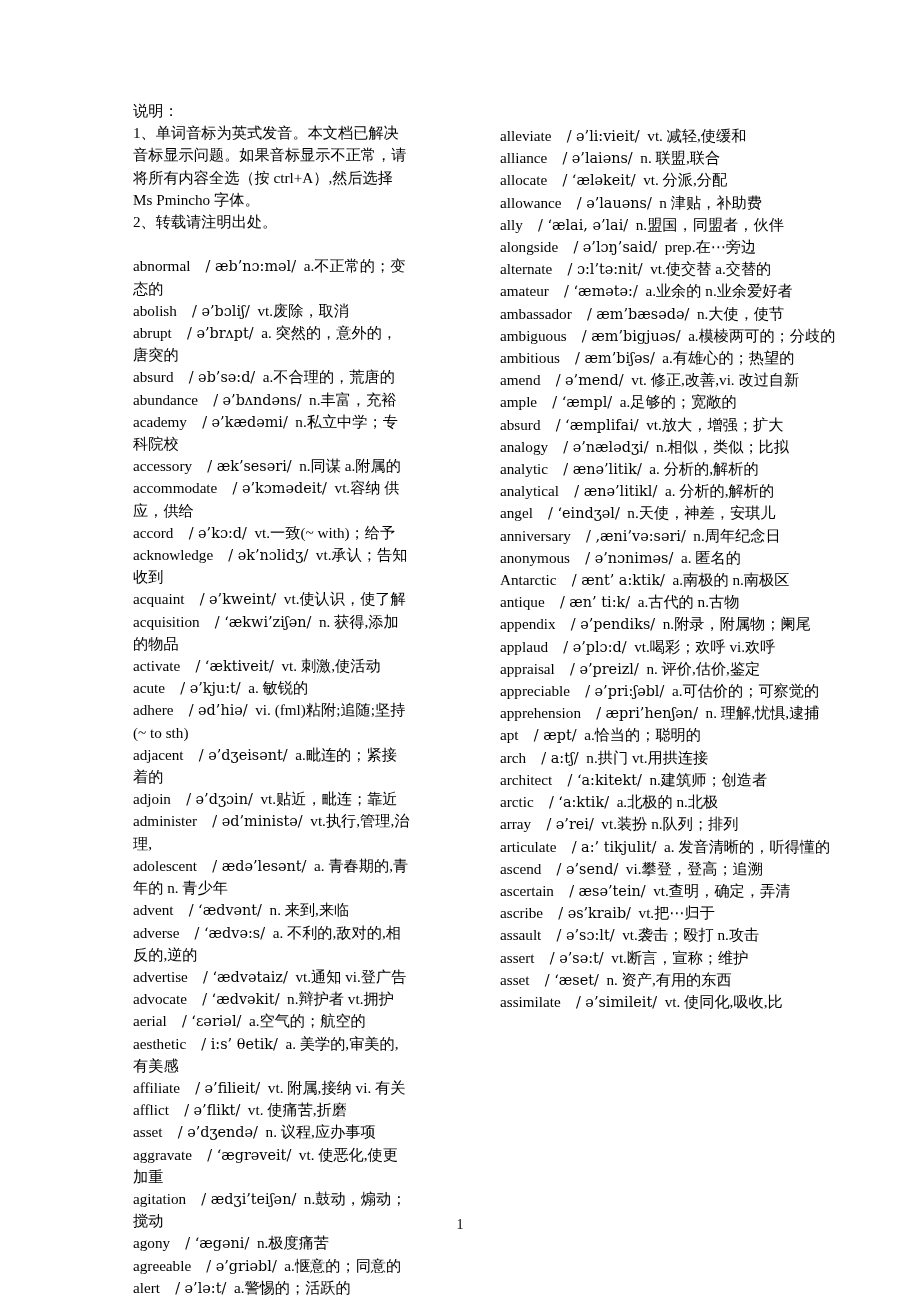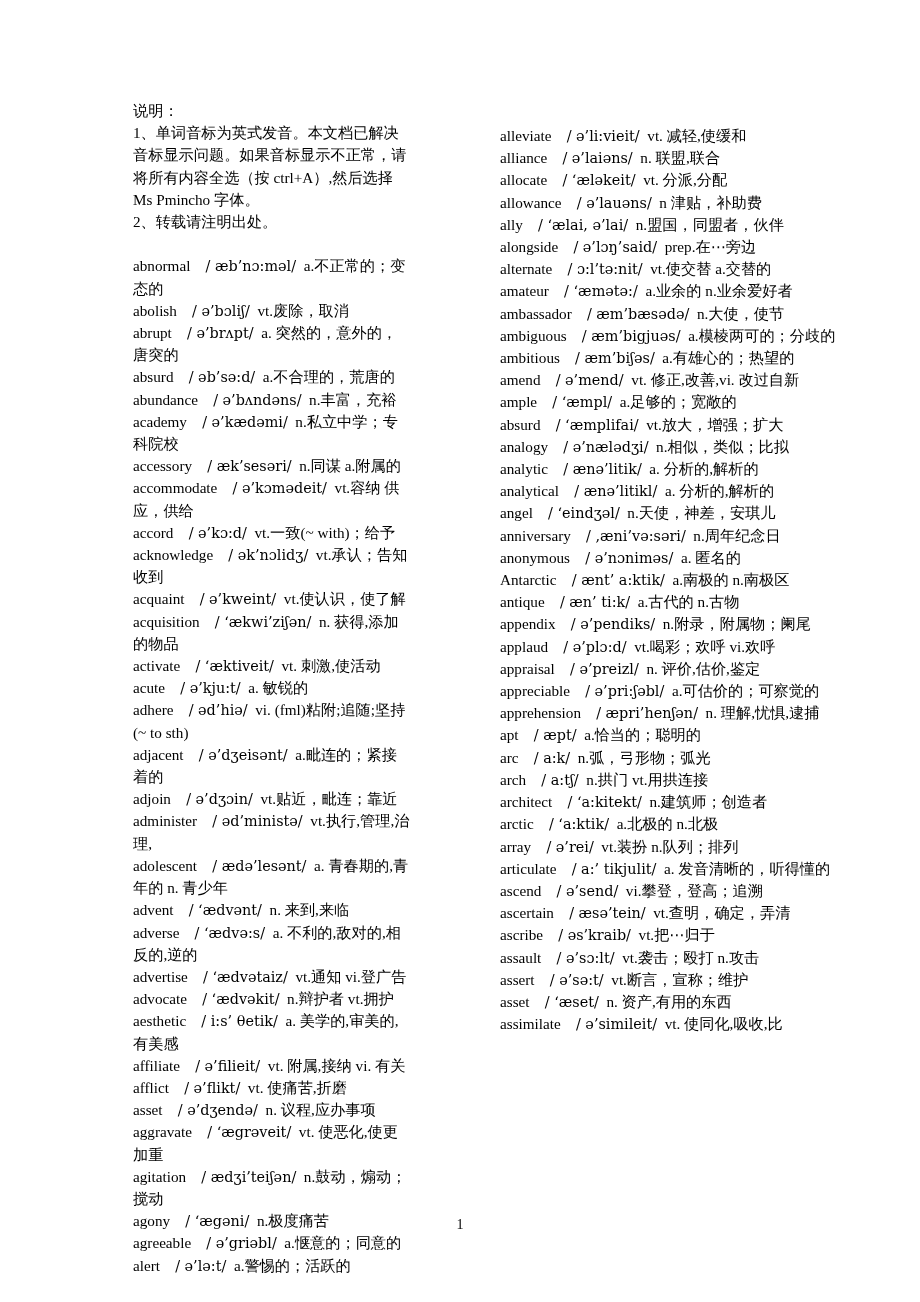--- a/index.html
+++ b/index.html
@@ -111,20 +111,21 @@
           <div class="entry line"><span>acute</span><span>&nbsp;&nbsp;&nbsp;&nbsp;</span><span class="ipa">/ ə’kju:t/</span><span>&nbsp;&nbsp;</span><span>a. 敏锐的</span></div>
           <div class="entry line"><span>adhere</span><span>&nbsp;&nbsp;&nbsp;&nbsp;</span><span class="ipa">/ əd’hiə/</span><span>&nbsp;&nbsp;</span><span>vi. (fml)粘附;追随;坚持(~ to sth)</span></div>
           <div class="entry line"><span>adjacent</span><span>&nbsp;&nbsp;&nbsp;&nbsp;</span><span class="ipa">/ ə’dʒeisənt/</span><span>&nbsp;&nbsp;</span><span>a.毗连的；紧接着的</span></div>
           <div class="entry line"><span>adjoin</span><span>&nbsp;&nbsp;&nbsp;&nbsp;</span><span class="ipa">/ ə’dʒɔin/</span><span>&nbsp;&nbsp;</span><span>vt.贴近，毗连；靠近</span></div>
           <div class="entry line"><span>administer</span><span>&nbsp;&nbsp;&nbsp;&nbsp;</span><span class="ipa">/ əd’ministə/</span><span>&nbsp;&nbsp;</span><span>vt.执行,管理,治理,</span></div>
           <div class="entry line"><span>adolescent</span><span>&nbsp;&nbsp;&nbsp;&nbsp;</span><span class="ipa">/ ædə’lesənt/</span><span>&nbsp;&nbsp;</span><span>a. 青春期的,青年的 n. 青少年</span></div>
           <div class="entry line"><span>advent</span><span>&nbsp;&nbsp;&nbsp;&nbsp;</span><span class="ipa">/ ‘ædvənt/</span><span>&nbsp;&nbsp;</span><span>n. 来到,来临</span></div>
           <div class="entry line"><span>adverse</span><span>&nbsp;&nbsp;&nbsp;&nbsp;</span><span class="ipa">/ ‘ædvə:s/</span><span>&nbsp;&nbsp;</span><span>a. 不利的,敌对的,相反的,逆的</span></div>
           <div class="entry line"><span>advertise</span><span>&nbsp;&nbsp;&nbsp;&nbsp;</span><span class="ipa">/ ‘ædvətaiz/</span><span>&nbsp;&nbsp;</span><span>vt.通知 vi.登广告</span></div>
           <div class="entry line"><span>advocate</span><span>&nbsp;&nbsp;&nbsp;&nbsp;</span><span class="ipa">/ ‘ædvəkit/</span><span>&nbsp;&nbsp;</span><span>n.辩护者 vt.拥护</span></div>
+          <div class="entry line"><span>aerial</span><span>&nbsp;&nbsp;&nbsp;&nbsp;</span><span class="ipa">/ ‘ɛəriəl/</span><span>&nbsp;&nbsp;</span><span>a.空气的；航空的</span></div>
           <div class="entry line"><span>aesthetic</span><span>&nbsp;&nbsp;&nbsp;&nbsp;</span><span class="ipa">/ i:s’ θetik/</span><span>&nbsp;&nbsp;</span><span>a. 美学的,审美的,有美感</span></div>
           <div class="entry line"><span>affiliate</span><span>&nbsp;&nbsp;&nbsp;&nbsp;</span><span class="ipa">/ ə’filieit/</span><span>&nbsp;&nbsp;</span><span>vt. 附属,接纳 vi. 有关</span></div>
           <div class="entry line"><span>afflict</span><span>&nbsp;&nbsp;&nbsp;&nbsp;</span><span class="ipa">/ ə’flikt/</span><span>&nbsp;&nbsp;</span><span>vt. 使痛苦,折磨</span></div>
           <div class="entry line"><span>asset</span><span>&nbsp;&nbsp;&nbsp;&nbsp;</span><span class="ipa">/ ə’dʒendə/</span><span>&nbsp;&nbsp;</span><span>n. 议程,应办事项</span></div>
           <div class="entry line"><span>aggravate</span><span>&nbsp;&nbsp;&nbsp;&nbsp;</span><span class="ipa">/ ‘ægrəveit/</span><span>&nbsp;&nbsp;</span><span>vt. 使恶化,使更加重</span></div>
           <div class="entry line"><span>agitation</span><span>&nbsp;&nbsp;&nbsp;&nbsp;</span><span class="ipa">/ ædʒi’teiʃən/</span><span>&nbsp;&nbsp;</span><span>n.鼓动，煽动；搅动</span></div>
           <div class="entry line"><span>agony</span><span>&nbsp;&nbsp;&nbsp;&nbsp;</span><span class="ipa">/ ‘ægəni/</span><span>&nbsp;&nbsp;</span><span>n.极度痛苦</span></div>
           <div class="entry line"><span>agreeable</span><span>&nbsp;&nbsp;&nbsp;&nbsp;</span><span class="ipa">/ ə’griəbl/</span><span>&nbsp;&nbsp;</span><span>a.惬意的；同意的</span></div>
           <div class="entry line"><span>alert</span><span>&nbsp;&nbsp;&nbsp;&nbsp;</span><span class="ipa">/ ə’lə:t/</span><span>&nbsp;&nbsp;</span><span>a.警惕的；活跃的</span></div>
         </div>
@@ -153,21 +154,20 @@
           <div class="entry line"><span>anniversary</span><span>&nbsp;&nbsp;&nbsp;&nbsp;</span><span class="ipa">/ ,æni’və:səri/</span><span>&nbsp;&nbsp;</span><span>n.周年纪念日</span></div>
           <div class="entry line"><span>anonymous</span><span>&nbsp;&nbsp;&nbsp;&nbsp;</span><span class="ipa">/ ə’nɔniməs/</span><span>&nbsp;&nbsp;</span><span>a. 匿名的</span></div>
           <div class="entry line"><span>Antarctic</span><span>&nbsp;&nbsp;&nbsp;&nbsp;</span><span class="ipa">/ ænt’ a:ktik/</span><span>&nbsp;&nbsp;</span><span>a.南极的 n.南极区</span></div>
           <div class="entry line"><span>antique</span><span>&nbsp;&nbsp;&nbsp;&nbsp;</span><span class="ipa">/ æn’ ti:k/</span><span>&nbsp;&nbsp;</span><span>a.古代的 n.古物</span></div>
           <div class="entry line"><span>appendix</span><span>&nbsp;&nbsp;&nbsp;&nbsp;</span><span class="ipa">/ ə’pendiks/</span><span>&nbsp;&nbsp;</span><span>n.附录，附属物；阑尾</span></div>
           <div class="entry line"><span>applaud</span><span>&nbsp;&nbsp;&nbsp;&nbsp;</span><span class="ipa">/ ə’plɔ:d/</span><span>&nbsp;&nbsp;</span><span>vt.喝彩；欢呼 vi.欢呼</span></div>
           <div class="entry line"><span>appraisal</span><span>&nbsp;&nbsp;&nbsp;&nbsp;</span><span class="ipa">/ ə’preizl/</span><span>&nbsp;&nbsp;</span><span>n. 评价,估价,鉴定</span></div>
           <div class="entry line"><span>appreciable</span><span>&nbsp;&nbsp;&nbsp;&nbsp;</span><span class="ipa">/ ə’pri:ʃəbl/</span><span>&nbsp;&nbsp;</span><span>a.可估价的；可察觉的</span></div>
           <div class="entry line"><span>apprehension</span><span>&nbsp;&nbsp;&nbsp;&nbsp;</span><span class="ipa">/ æpri’henʃən/</span><span>&nbsp;&nbsp;</span><span>n. 理解,忧惧,逮捕</span></div>
           <div class="entry line"><span>apt</span><span>&nbsp;&nbsp;&nbsp;&nbsp;</span><span class="ipa">/ æpt/</span><span>&nbsp;&nbsp;</span><span>a.恰当的；聪明的</span></div>
-          <div class="entry line"><span>arc</span><span>&nbsp;&nbsp;&nbsp;&nbsp;</span><span class="ipa">/ a:k/</span><span>&nbsp;&nbsp;</span><span>n.弧，弓形物；弧光</span></div>
           <div class="entry line"><span>arch</span><span>&nbsp;&nbsp;&nbsp;&nbsp;</span><span class="ipa">/ a:tʃ/</span><span>&nbsp;&nbsp;</span><span>n.拱门 vt.用拱连接</span></div>
           <div class="entry line"><span>architect</span><span>&nbsp;&nbsp;&nbsp;&nbsp;</span><span class="ipa">/ ‘a:kitekt/</span><span>&nbsp;&nbsp;</span><span>n.建筑师；创造者</span></div>
           <div class="entry line"><span>arctic</span><span>&nbsp;&nbsp;&nbsp;&nbsp;</span><span class="ipa">/ ‘a:ktik/</span><span>&nbsp;&nbsp;</span><span>a.北极的 n.北极</span></div>
           <div class="entry line"><span>array</span><span>&nbsp;&nbsp;&nbsp;&nbsp;</span><span class="ipa">/ ə’rei/</span><span>&nbsp;&nbsp;</span><span>vt.装扮 n.队列；排列</span></div>
           <div class="entry line"><span>articulate</span><span>&nbsp;&nbsp;&nbsp;&nbsp;</span><span class="ipa">/ a:’ tikjulit/</span><span>&nbsp;&nbsp;</span><span>a. 发音清晰的，听得懂的</span></div>
           <div class="entry line"><span>ascend</span><span>&nbsp;&nbsp;&nbsp;&nbsp;</span><span class="ipa">/ ə’send/</span><span>&nbsp;&nbsp;</span><span>vi.攀登，登高；追溯</span></div>
           <div class="entry line"><span>ascertain</span><span>&nbsp;&nbsp;&nbsp;&nbsp;</span><span class="ipa">/ æsə’tein/</span><span>&nbsp;&nbsp;</span><span>vt.查明，确定，弄清</span></div>
           <div class="entry line"><span>ascribe</span><span>&nbsp;&nbsp;&nbsp;&nbsp;</span><span class="ipa">/ əs’kraib/</span><span>&nbsp;&nbsp;</span><span>vt.把⋯归于</span></div>
           <div class="entry line"><span>assault</span><span>&nbsp;&nbsp;&nbsp;&nbsp;</span><span class="ipa">/ ə’sɔ:lt/</span><span>&nbsp;&nbsp;</span><span>vt.袭击；殴打 n.攻击</span></div>
           <div class="entry line"><span>assert</span><span>&nbsp;&nbsp;&nbsp;&nbsp;</span><span class="ipa">/ ə’sə:t/</span><span>&nbsp;&nbsp;</span><span>vt.断言，宣称；维护</span></div>

